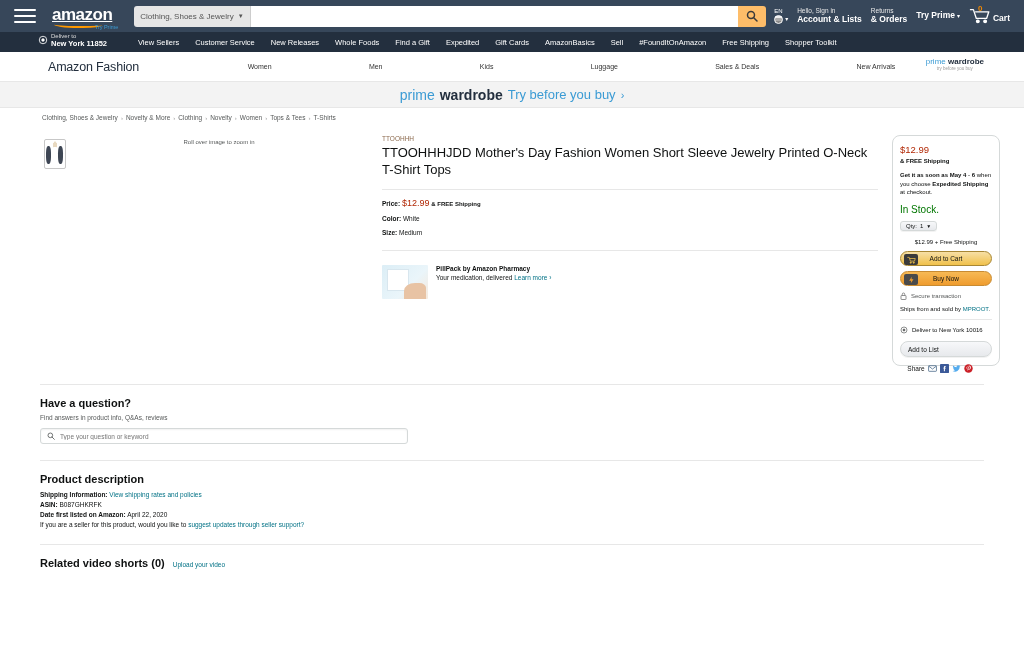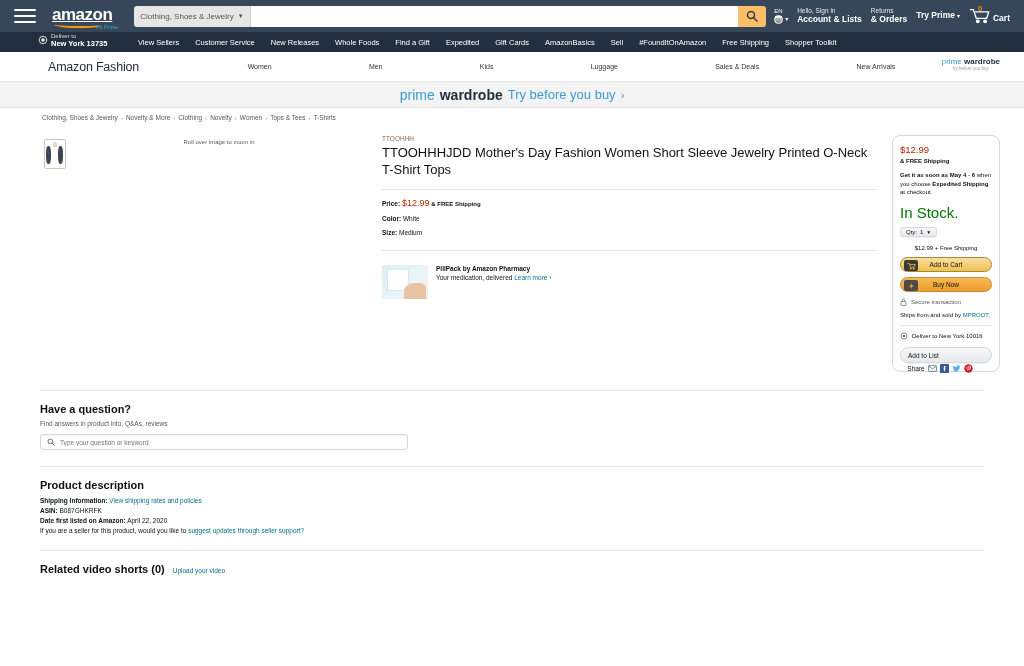--- a/index.html
+++ b/index.html
@@ -148,21 +148,21 @@
     color: #232F3E;
     margin-left: 48px;
     letter-spacing: -0.2px;
   }
   .fashion-links { display: flex; flex: 1; justify-content: space-around; margin: 0 80px 0 60px; }
   .fashion-links a {
     font-size: 7px; color: #333; text-decoration: none; cursor: pointer;
     white-space: nowrap;
   }
   .pw-logo-small {
-    position: absolute; right: 24px; top: 6px;
+    position: absolute; right: 40px; top: 6px;
     text-align: center; line-height: 1.1; cursor: pointer;
   }
   .pw-logo-small .t1 { font-size: 8px; }
   .pw-logo-small .t1 .p { color: #3B9BD4; }
   .pw-logo-small .t1 .w { color: #232F3E; font-weight: bold; }
   .pw-logo-small .t2 { font-size: 4.5px; color: #999; }
 
   
   .pw-banner {
     background: #F3F3F3;
@@ -357,21 +357,21 @@
     padding: 8px 7px;
     margin-top: 10px;
     font-size: 6.5px;
     color: #0F1111;
     background: #fff;
   }
   .bb-price { color: #B12704; font-size: 9.5px; margin-bottom: 3px; }
   .bb-ship { font-weight: bold; font-size: 6px; margin-bottom: 7px; }
   .bb-delivery { font-size: 6px; line-height: 1.45; margin-bottom: 7px; }
   .bb-delivery b { font-weight: bold; }
-  .bb-stock { color: #007600; font-size: 15px; margin-bottom: 6px; }
+  .bb-stock { color: #007600; font-size: 10px; margin-bottom: 6px; }
   .qty-select {
     display: inline-flex; align-items: center; gap: 3px;
     border: 1px solid #D5D9D9; border-radius: 3px;
     background: linear-gradient(#F7F8FA, #E7E9EC);
     padding: 1px 5px; font-size: 6px; cursor: pointer;
     box-shadow: 0 1px 0 rgba(0,0,0,0.05);
   }
   .qty-select .caret { font-size: 5px; }
   .bb-subtotal { text-align: center; font-size: 6px; margin: 8px 0 6px; color: #0F1111; }
   .btn {
@@ -516,21 +516,21 @@
 </div>
 
 <div class="nav-sub">
   <div class="deliver-to">
     <svg class="pin" viewBox="0 0 24 24" fill="none" stroke="#fff" stroke-width="2">
       <circle cx="12" cy="12" r="9"></circle>
         <circle cx="12" cy="12" r="3" fill="#fff"></circle>
     </svg>
     <div>
       <div class="l1">Deliver to</div>
-      <div class="l2">New York 13735</div>
+      <div class="l2">New York 11852</div>
     </div>
   </div>
   <div class="nav-sub-links">
     <a>View Sellers</a>
     <a>Customer Service</a>
     <a>New Releases</a>
     <a>Whole Foods</a>
     <a>Find a Gift</a>
     <a>Expedited</a>
     <a>Gift Cards</a>

